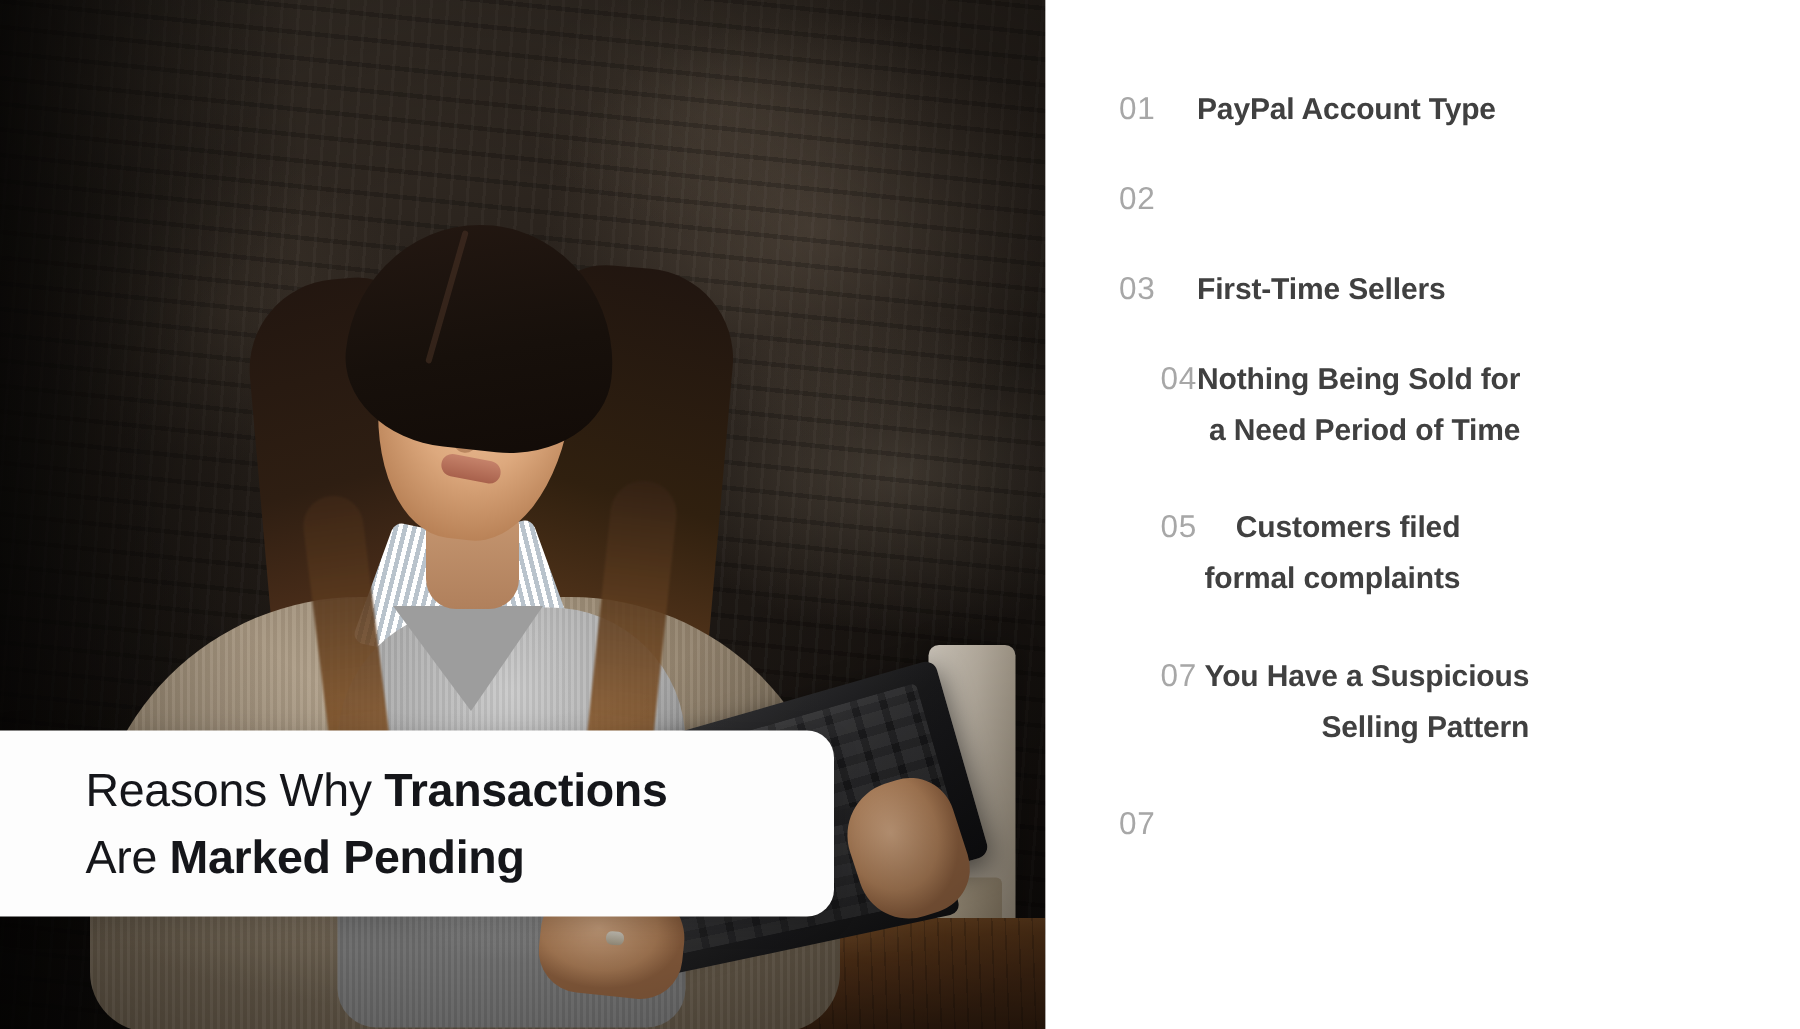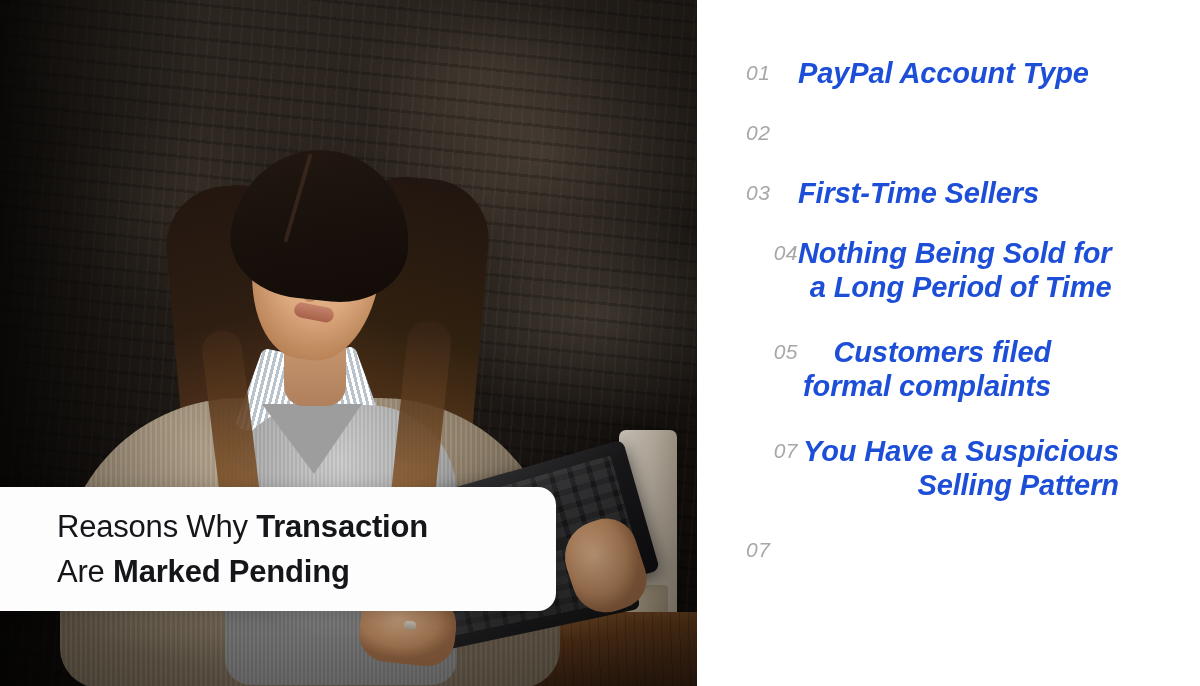--- a/index.html
+++ b/index.html
@@ -258,39 +258,39 @@
   }
   .title-line b { font-weight:700; }
 
   
   .list-panel {
     position:absolute; left:697px; top:0;
     width:503px; height:686px;
     background:#ffffff;
   }
   .list {
-    position:absolute; left:49px; top:56px; width:446px;font-style:italic;
+    position:absolute; left:49px; top:56px; width:446px;
   }
   .row {
     display:flex;
     align-items:flex-start;
     margin-bottom:26px;
   }
   .row-num {
     flex:0 0 auto;
     width:52px;
     color:#a7a7a7;
     font-size:21px;
     font-weight:300;
     line-height:34px;
     letter-spacing:.5px;
   }
   .row-text {
-    color:#1d4ed8;
-    font-size:29px;
+    color:#404040;
+    font-size:20px;
     font-weight:700;
     line-height:34px;
     letter-spacing:-.1px;
     white-space:pre-wrap;
   }
   .row.indent .row-text { padding-left:5px; }
   .row.gap-lg { margin-bottom:31px;text-align:right; }
 </style>
 </head>
 <body>
@@ -335,21 +335,21 @@
       </div>
       <div class="hand-r"></div>
       <div class="hand-l"></div>
       <div class="ring"></div>
     </div>
 
     <div class="photo-vignette"></div>
   </div>
 
   <div class="title-card">
-    <div class="title-line"><span>Reasons Why </span><b>Transaction</b></div>
+    <div class="title-line"><span>Reasons Why </span><b>Transactions</b></div>
     <div class="title-line"><span>Are </span><b>Marked Pending</b></div>
   </div>
 
   <div class="list-panel">
     <div class="list">
 
       <div class="row">
         <div class="row-num">01</div>
         <div class="row-text">PayPal Account Type</div>
       </div>
@@ -359,21 +359,21 @@
       </div>
 
       <div class="row">
         <div class="row-num">03</div>
         <div class="row-text">First-Time Sellers</div>
       </div>
 
       <div class="row gap-lg">
         <div class="row-num">04</div>
         <div class="row-text">Nothing Being Sold for
-a Long Period of Time</div>
+a Need Period of Time</div>
       </div>
 
       <div class="row gap-lg indent">
         <div class="row-num">05</div>
         <div class="row-text">Customers filed
 formal complaints</div>
       </div>
 
       <div class="row gap-lg indent">
         <div class="row-num">07</div>

